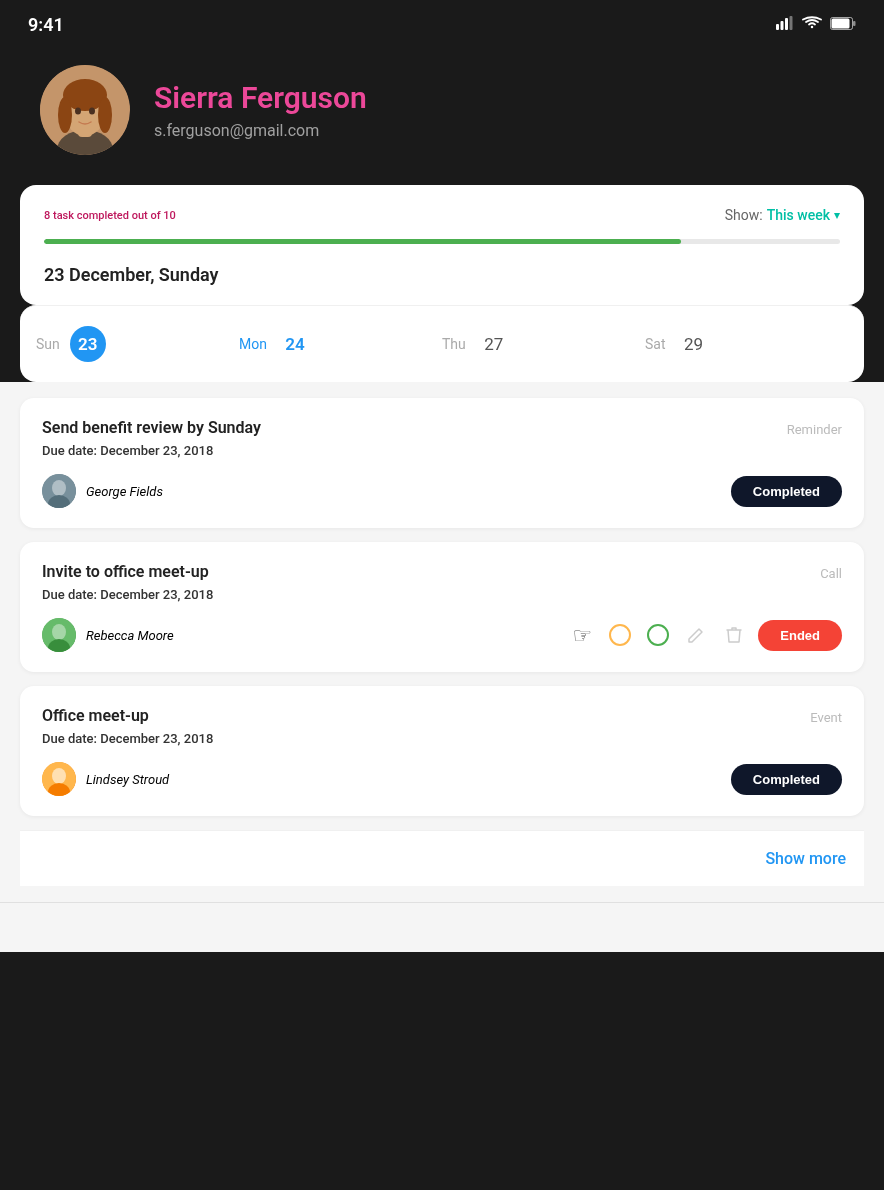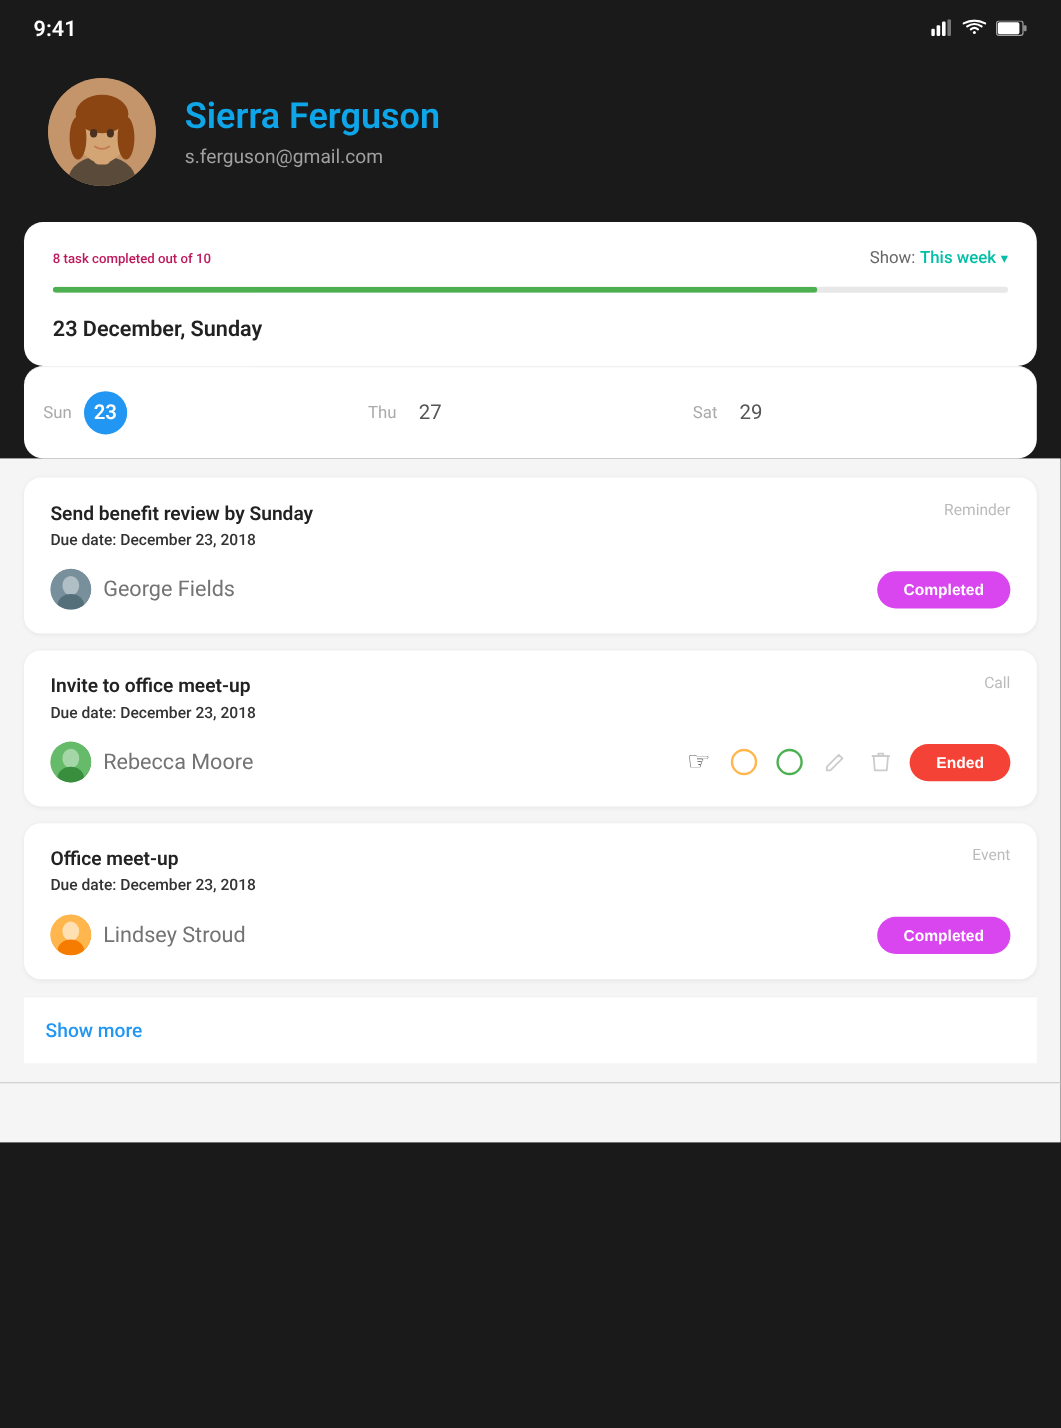--- a/index.html
+++ b/index.html
@@ -49,21 +49,21 @@
       position: relative;
     }
     .profile-info {
       display: flex;
       flex-direction: column;
       gap: 6px;
     }
     .profile-name {
       font-size: 30px;
       font-weight: 600;
-      color: #0ea5e9;
+      color: #ec4899;
     }
     .profile-email {
       font-size: 16px;
       color: #a0a0a0;
     }
 
     
     .main-card {
       background: white;
       border-radius: 16px;
@@ -178,21 +178,21 @@
     .task-card {
       background: white;
       border-radius: 14px;
       padding: 20px 22px;
       box-shadow: 0 1px 4px rgba(0,0,0,0.06);
     }
 
     .task-card-header {
       display: flex;
       justify-content: space-between;
-      align-items: flex-start;
+      align-items: flex-end;
       margin-bottom: 6px;
     }
     .task-title {
       font-size: 16px;
       font-weight: 600;
       color: #222;
       flex: 1;
     }
     .task-type-badge {
       font-size: 13px;
@@ -224,35 +224,36 @@
       border-radius: 50%;
       background: #ccc;
       overflow: hidden;
       display: flex;
       align-items: center;
       justify-content: center;
       font-size: 12px;
       color: #666;
     }
     .assignee-name {
-      font-size: 18px;
-      color: #737373;
+      font-size: 13px;
+      color: #000000;
+      font-style: italic;
     }
 
     .status-btn {
       padding: 8px 22px;
       border-radius: 20px;
       font-size: 13px;
       font-weight: 600;
       border: none;
       cursor: pointer;
       color: white;
     }
     .status-btn.completed {
-      background: #d946ef;
+      background: #0f172a;
     }
     .status-btn.ended {
       background: #F44336;
     }
 
     
     .task-actions {
       display: flex;
       align-items: center;
       gap: 10px;
@@ -281,21 +282,21 @@
     }
     .av-rebecca {
       background: linear-gradient(135deg, #81c784, #388e3c);
     }
     .av-lindsey {
       background: linear-gradient(135deg, #ffb74d, #f57c00);
     }
 
     
     .show-more-btn {
-      text-align: left;
+      text-align: right;
       padding: 18px;
       background: white;
       border-top: 1px solid #f0f0f0;
     }
     .show-more-btn a {
       color: #2196F3;
       font-size: 16px;
       font-weight: 500;
       text-decoration: none;
     }
@@ -391,20 +392,24 @@
   <div class="date-heading">23 December, Sunday</div>
 
 </div>
 
 <div class="calendar-week">
   <div class="calendar-day">
     <span class="day-name">Sun</span>
     <span class="day-number selected">23</span>
   </div>
   <div class="calendar-day">
+    <span class="day-name active">Mon</span>
+    <span class="day-number active-day">24</span>
+  </div>
+  <div class="calendar-day">
     <span class="day-name">Thu</span>
     <span class="day-number">27</span>
   </div>
   <div class="calendar-day">
     <span class="day-name">Sat</span>
     <span class="day-number">29</span>
   </div>
 </div>
 
 <div class="tasks-container">

